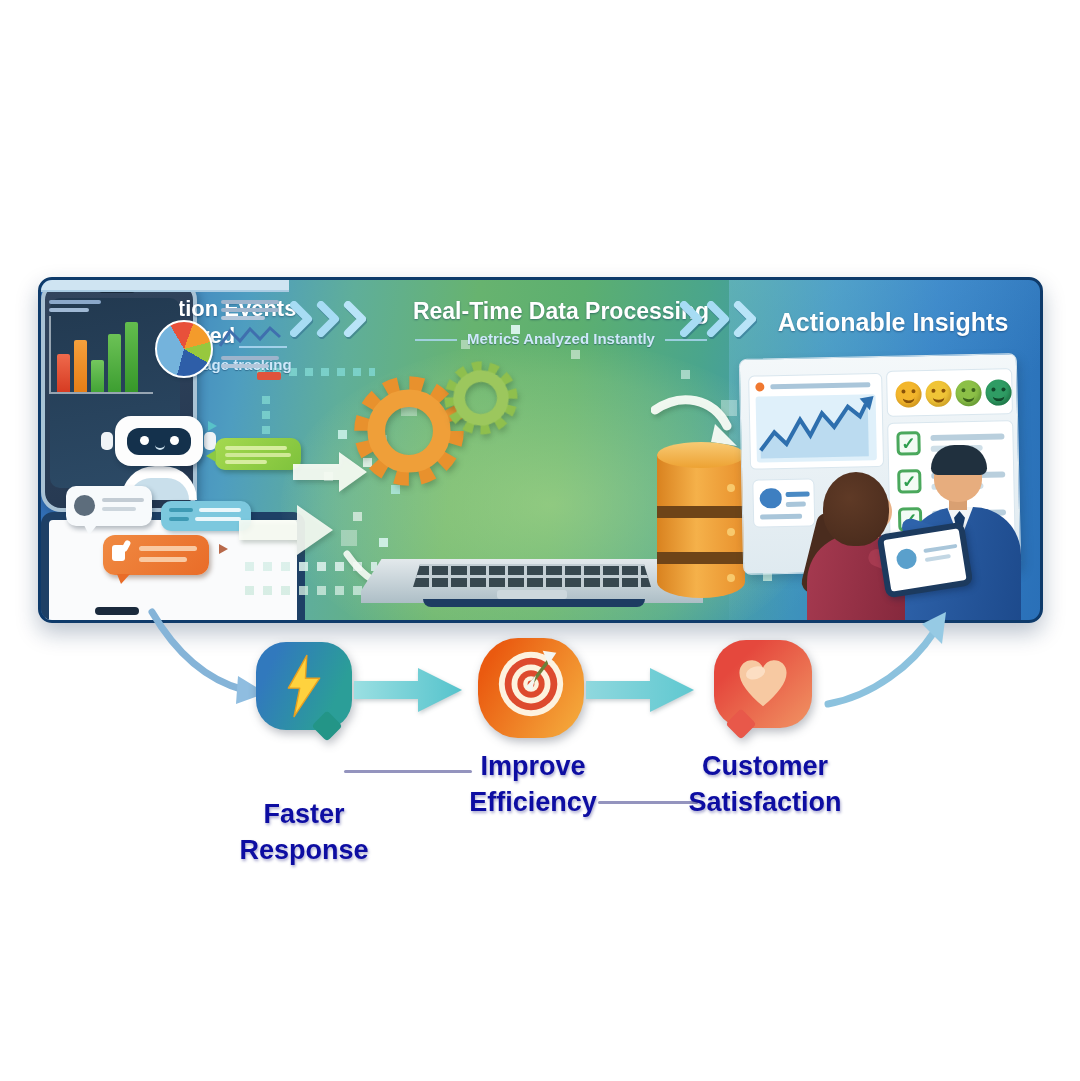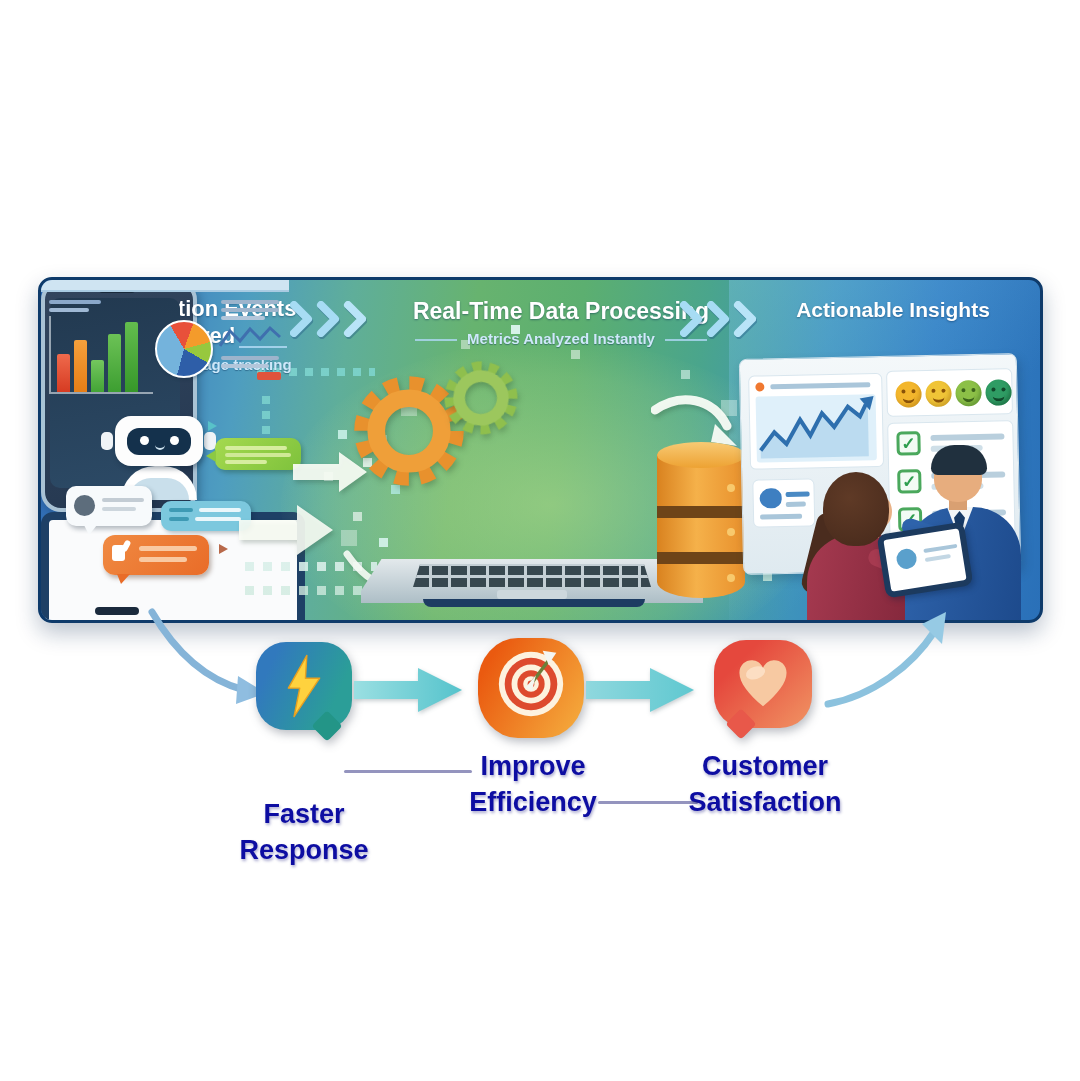--- a/index.html
+++ b/index.html
@@ -17,21 +17,21 @@
   .dome { left:240px; top:60px; width:540px; height:330px; border-radius:50%;
     background:radial-gradient(ellipse at center, rgba(195,228,145,.50) 0%, rgba(195,228,145,.18) 55%, transparent 72%); }
   .sky { left:688px; top:0; width:317px; height:346px;
     background:linear-gradient(135deg, rgba(130,198,238,.38), rgba(130,198,238,0) 60%); }
 
   
   .sec { position:absolute; text-align:center; color:#ffffff; font-weight:bold;
          text-shadow:0 1px 2px rgba(0,40,80,.45); }
   .sec-1 { left:10px;  top:16px; width:272px; font-size:22px; line-height:1.22; }
   .sec-2 { left:332px; top:18px; width:376px; font-size:23px; }
-  .sec-3 { left:702px; top:18px; width:300px; font-size:21px; }
+  .sec-3 { left:702px; top:28px; width:300px; font-size:25px; }
   .sub { position:absolute; text-align:center; color:#cfe8fa; font-weight:bold; font-size:15px;
          text-shadow:0 1px 1px rgba(0,40,80,.4); }
   .sub-1 { left:10px;  top:76px; width:272px; }
   .sub-2 { left:332px; top:50px; width:376px; }
   .sub-3 { left:702px; top:50px; width:300px; }
   .sub-2::before,.sub-2::after,.sub-3::before,.sub-3::after {
     content:""; display:inline-block; width:42px; height:2px; background:rgba(175,216,245,.8);
     vertical-align:middle; margin:0 10px; }
   .hline { background:rgba(185,222,248,.78); height:2px; }
   .hl-1a { left:24px;  top:66px; width:48px; }

